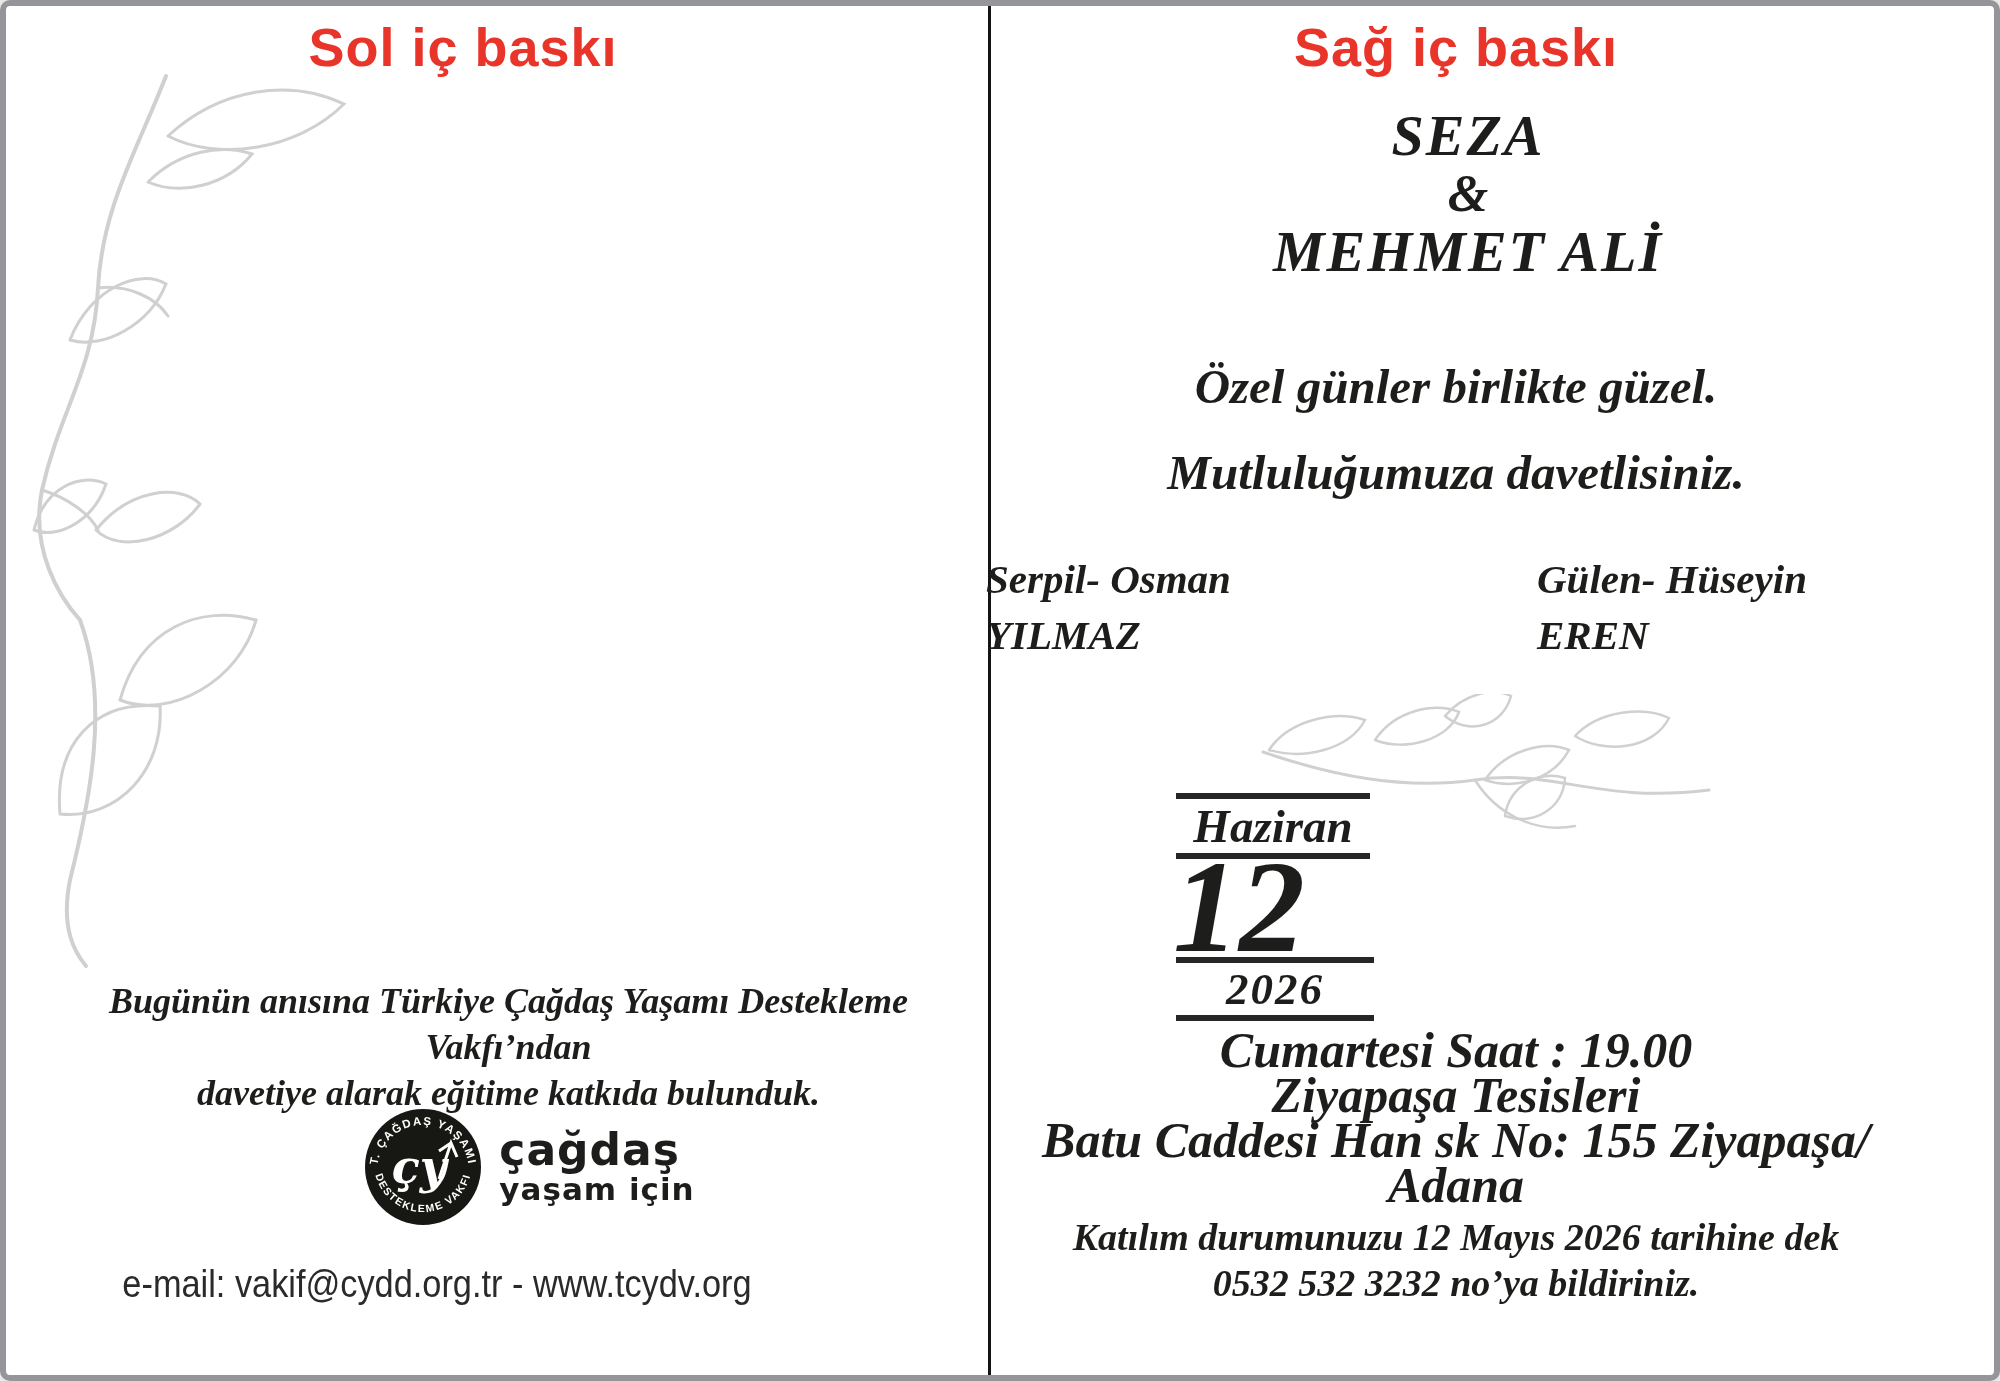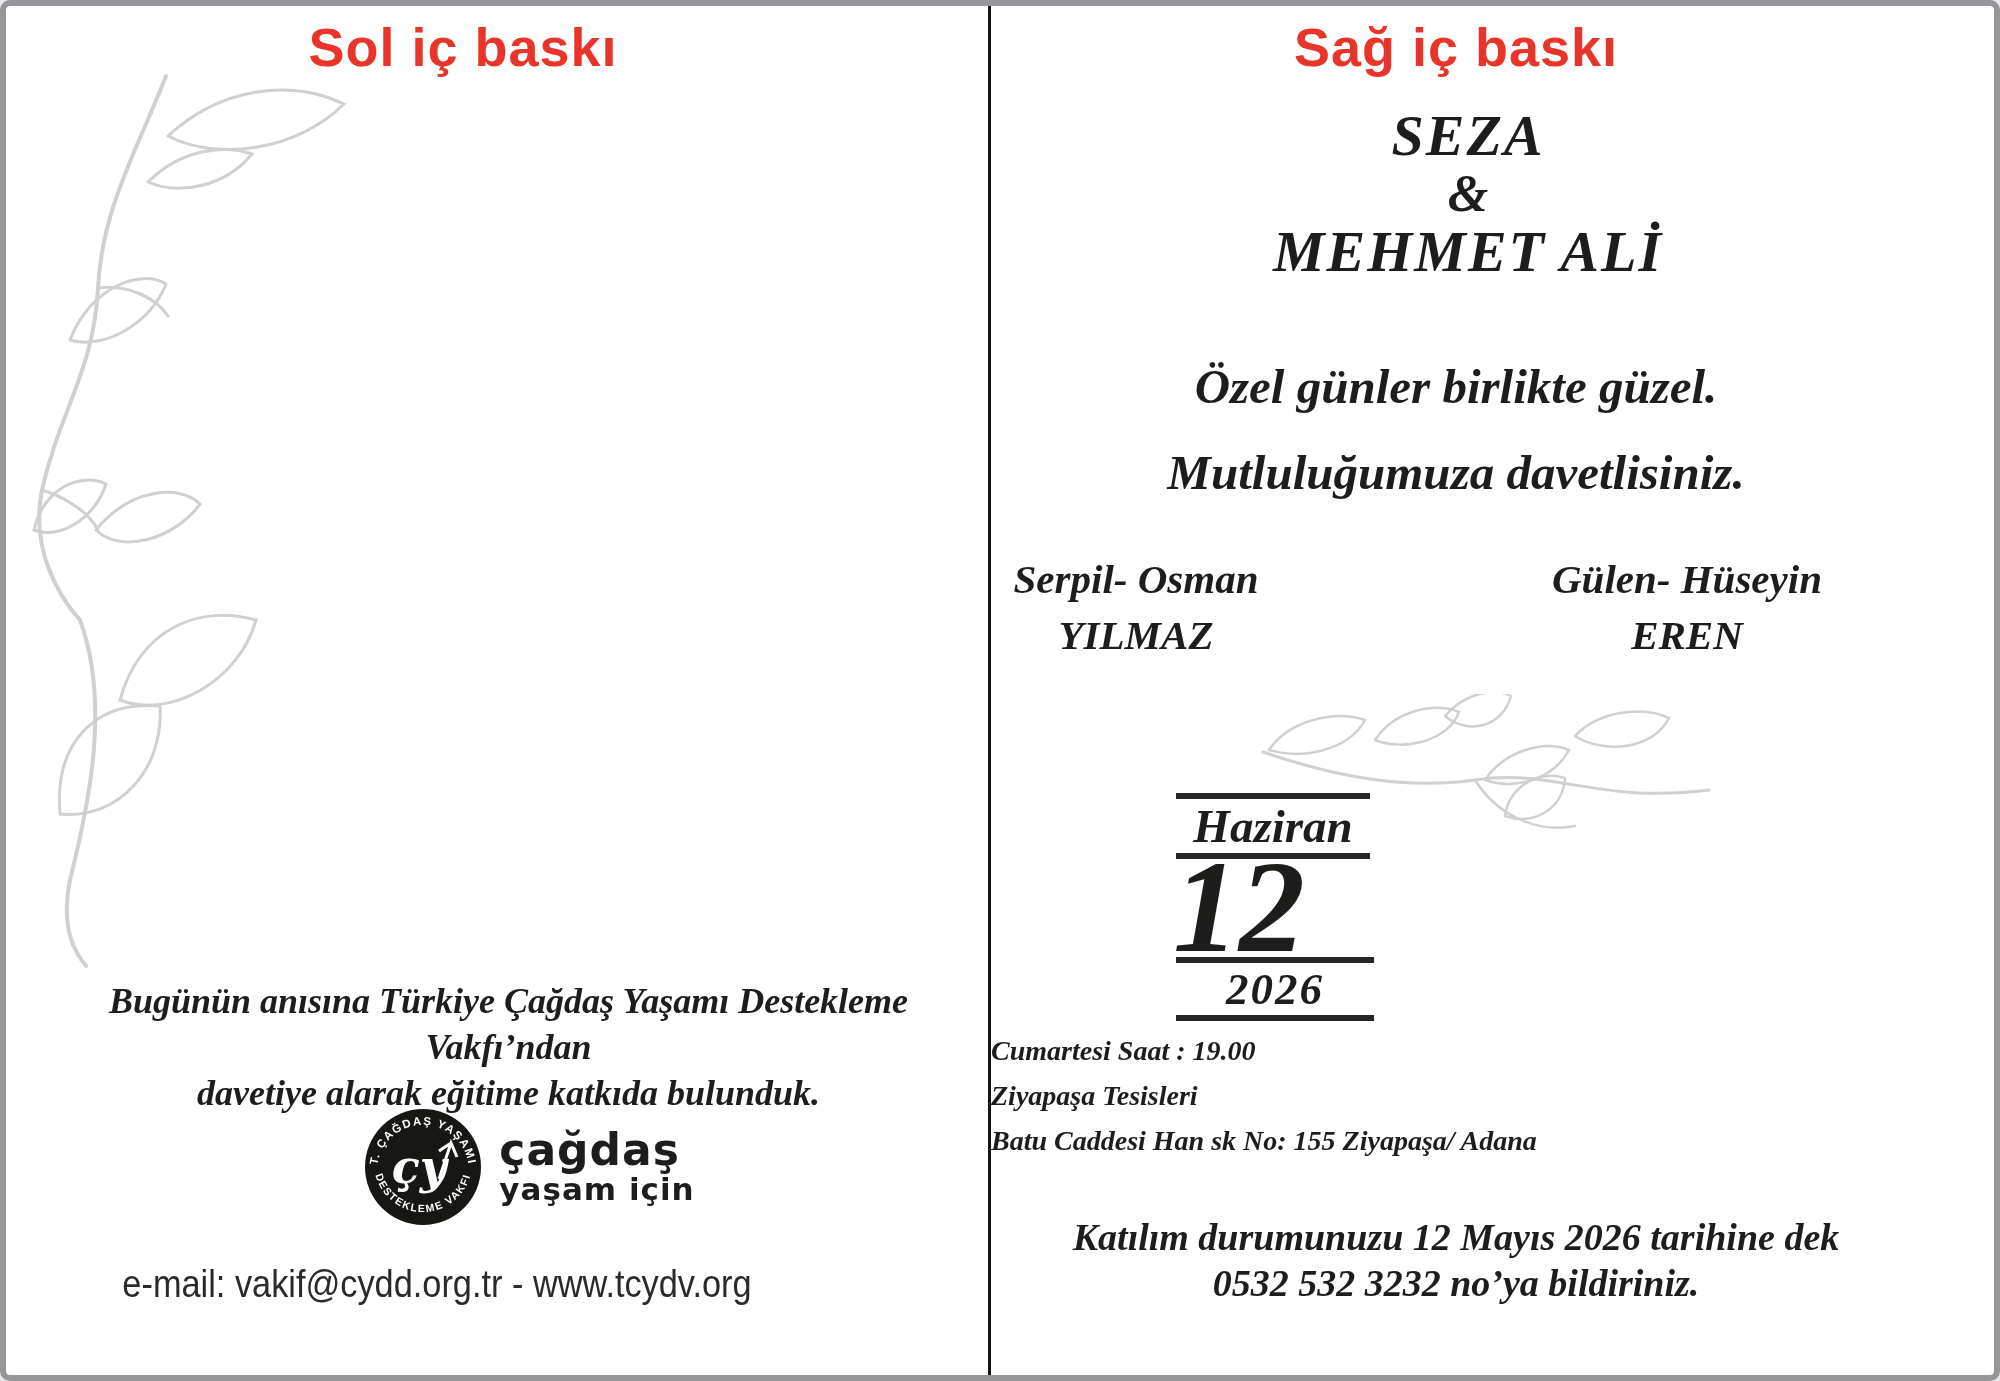--- a/index.html
+++ b/index.html
@@ -32,40 +32,40 @@
   .script{
     font-family:"Liberation Serif", serif;
     font-style:italic;font-weight:700;color:#1d1d1b;
   }
   
   .couple-block{position:absolute;top:100px;left:12px;width:930px;text-align:center;}
   .couple-name{font-size:58px;line-height:60px;letter-spacing:2px;}
   .couple-amp{font-size:52px;line-height:56px;}
   .message-line1{position:absolute;top:352px;left:0;width:930px;text-align:center;font-size:49px;}
   .message-line2{position:absolute;top:438px;left:0;width:930px;text-align:center;font-size:49px;}
-  .family{position:absolute;top:545px;width:300px;text-align:center;font-size:41px;line-height:56px;}
+  .family{position:absolute;top:545px;width:300px;font-size:41px;line-height:56px;}
   .family-left{left:-5px;}
   .family-right{left:546px;}
   .branch-divider{position:absolute;top:688px;left:262px;}
   .date-row{
     position:absolute;top:845px;left:185px;width:520px;height:112px;
     display:flex;align-items:stretch;justify-content:center;flex-direction:column;
   }
   .date-cell{
     border-top:6px solid #262626;border-bottom:6px solid #262626;
     display:flex;align-items:center;justify-content:center;
     font-size:47px;
   }
   .date-month{width:194px;}
   .date-year{width:198px;font-size:45px;letter-spacing:2px;}
   .date-day{
     width:126px;font-size:132px;line-height:100px;font-weight:700;font-style:italic;
     display:flex;align-items:center;justify-content:center;margin-top:-2px;font-family:Liberation Serif, serif;
   }
-  .venue-block{position:absolute;top:1022px;left:0;width:930px;text-align:left;font-size:28px;line-height:45px;}
+  .venue-block{position:absolute;top:1022px;left:0;width:930px;text-align:center;font-size:50px;line-height:45px;}
   .rsvp-block{position:absolute;top:1208px;left:0;width:930px;text-align:center;font-size:38px;line-height:46px;}
   
   .leaf-art{position:absolute;top:52px;left:-8px;}
   .note-block{position:absolute;top:972px;left:23px;width:959px;text-align:center;font-size:36px;line-height:46px;}
   .logo-row{
     position:absolute;top:1096px;left:62px;width:920px;height:130px;
     display:flex;align-items:center;justify-content:center;gap:14px;
   }
   .logo-tagline{
     font-family:"DejaVu Sans", sans-serif;color:#1d1d1b;text-align:left;

